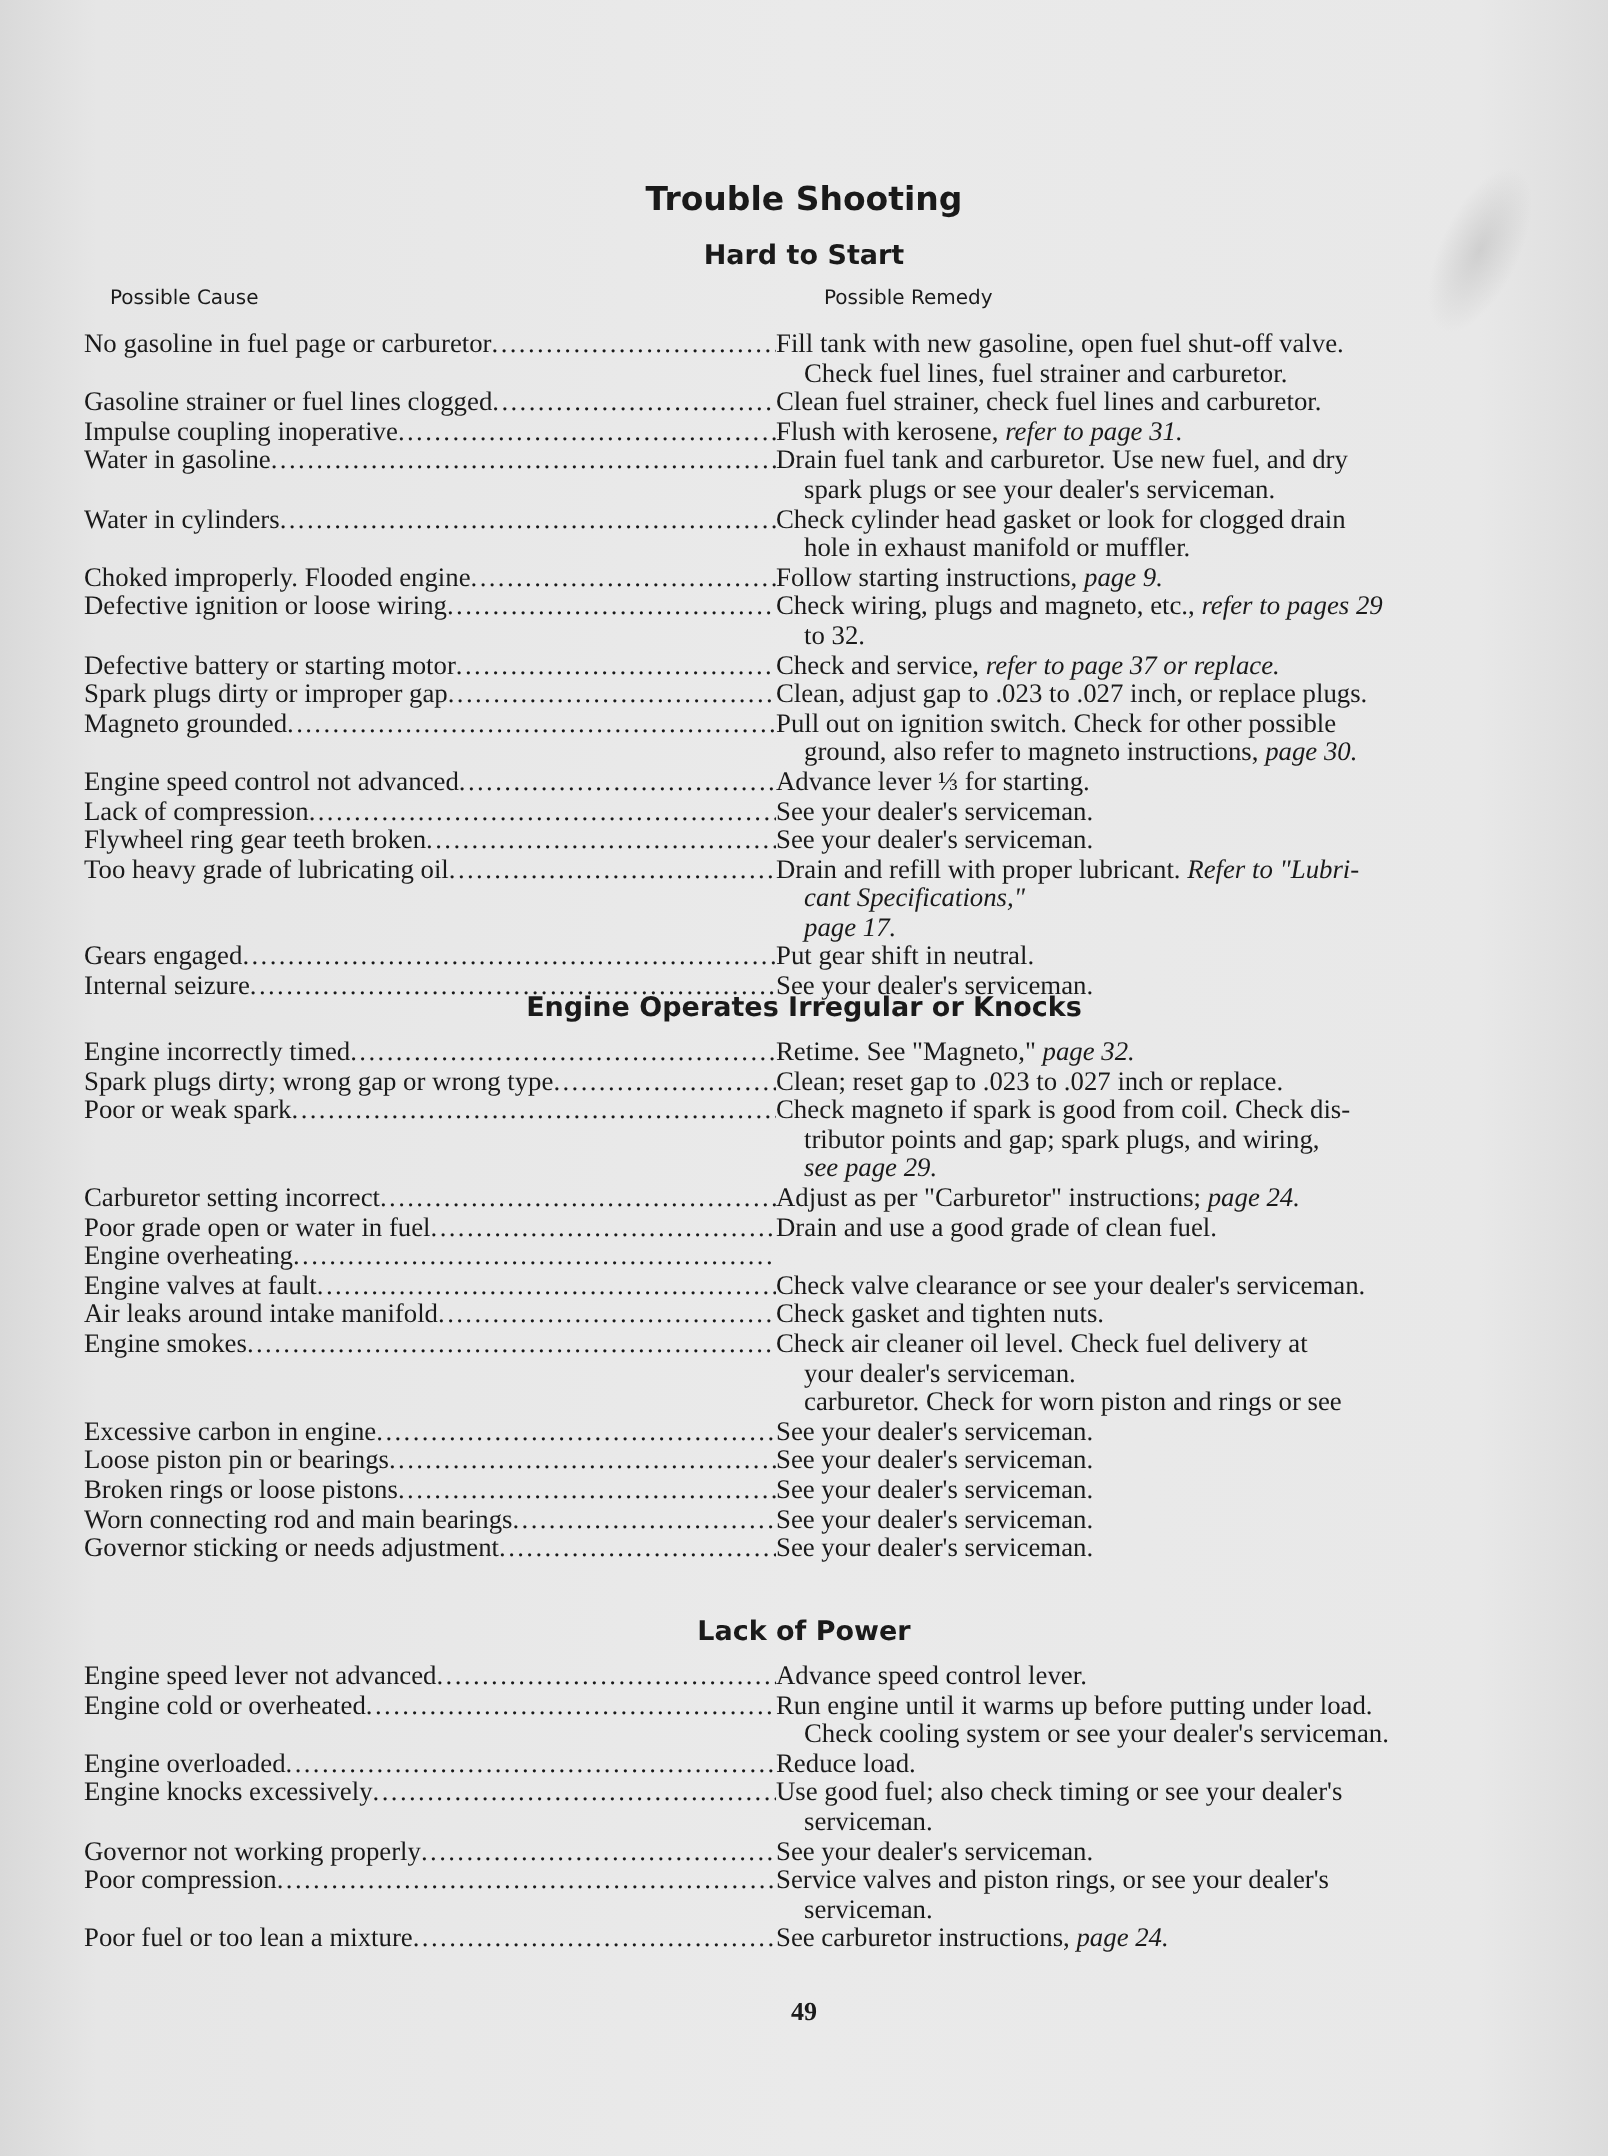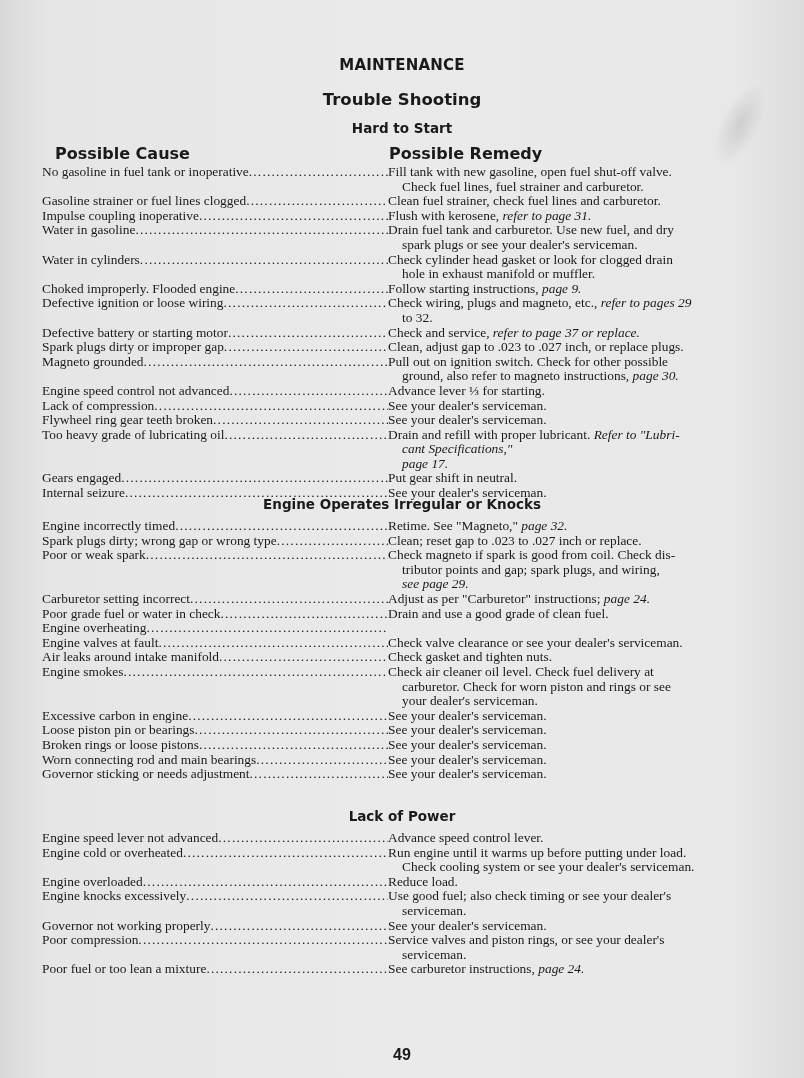--- a/index.html
+++ b/index.html
@@ -21,60 +21,59 @@
     font-family: "DejaVu Sans", "Liberation Sans", sans-serif; font-weight: bold;
     font-size: 16.5px;
   }
   .sec-title {
     position: absolute; left: 0; width: 804px; text-align: center;
     font-family: "DejaVu Sans", "Liberation Sans", sans-serif; font-weight: bold;
     font-size: 13.5px;
   }
   .col-head {
     position: absolute; top: 144px;
-    font-family: "DejaVu Sans", "Liberation Sans", sans-serif; font-weight: bold;
-    font-size: 16px;
+    font-family: "DejaVu Sans", "Liberation Sans", sans-serif; font-weight: normal;
+    font-size: 10px;
   }
   .rows { position: absolute; left: 42px; width: 704px; font-size: 13.4px; line-height: 14.6px; }
   .row { display: flex; }
   .cause {
     width: 346px; flex: none; white-space: nowrap; overflow: hidden;
     position: relative;
   }
   .cause .txt { background: transparent; }
   .cause .dots { letter-spacing: 1.2px; }
   .remedy { flex: 1; text-align: justify; }
   .remedy .cont { display: block; padding-left: 14px; }
   .remedy i { }
   .pagenum {
-    position: absolute; top: 1046px; left: 0; width: 804px; text-align: center;
-    font-family: Liberation Sans, sans-serif; font-weight: bold; font-size: 16px;
+    position: absolute; top: 998px; left: 0; width: 804px; text-align: center;
+    font-family: Liberation Serif, serif; font-weight: bold; font-size: 13px;
   }
   .smudge {
     position: absolute; left: 720px; top: 80px; width: 40px; height: 90px;
     background: radial-gradient(ellipse at center, rgba(160,160,160,0.35), rgba(200,200,200,0) 70%);
     transform: rotate(25deg);
   }
 </style>
 </head>
 <body>
 
 <div class="page">
   <div class="smudge"></div>
 
-  <div class="h-main">MAINTENANCE</div>
   <div class="h-sub">Trouble Shooting</div>
 
   <div class="sec-title" style="top:120px">Hard to Start</div>
   <div class="col-head" style="left:55px">Possible Cause</div>
-  <div class="col-head" style="left:389px">Possible Remedy</div>
+  <div class="col-head" style="left:412px">Possible Remedy</div>
 
   <div class="rows" id="sec0" style="top:165px">
       <div class="row">
-        <div class="cause"><span class="txt">No gasoline in fuel tank or inoperative</span><span class="dots">................................................................................</span></div>
+        <div class="cause"><span class="txt">No gasoline in fuel page or carburetor</span><span class="dots">................................................................................</span></div>
         <div class="remedy"><span><span>Fill tank with new gasoline, open fuel shut-off valve.</span></span><span class="cont"><span>Check fuel lines, fuel strainer and carburetor.</span></span></div>
       </div>
       <div class="row">
         <div class="cause"><span class="txt">Gasoline strainer or fuel lines clogged</span><span class="dots">................................................................................</span></div>
         <div class="remedy"><span><span>Clean fuel strainer, check fuel lines and carburetor.</span></span></div>
       </div>
       <div class="row">
         <div class="cause"><span class="txt">Impulse coupling inoperative</span><span class="dots">................................................................................</span></div>
         <div class="remedy"><span><span>Flush with kerosene, </span><i>refer to page 31.</i></span></div>
       </div>
@@ -144,37 +143,37 @@
       </div>
       <div class="row">
         <div class="cause"><span class="txt">Poor or weak spark</span><span class="dots">................................................................................</span></div>
         <div class="remedy"><span><span>Check magneto if spark is good from coil. Check dis-</span></span><span class="cont"><span>tributor points and gap; spark plugs, and wiring,</span></span><span class="cont"><i>see page 29.</i></span></div>
       </div>
       <div class="row">
         <div class="cause"><span class="txt">Carburetor setting incorrect</span><span class="dots">................................................................................</span></div>
         <div class="remedy"><span><span>Adjust as per "Carburetor" instructions; </span><i>page 24.</i></span></div>
       </div>
       <div class="row">
-        <div class="cause"><span class="txt">Poor grade fuel or water in check</span><span class="dots">................................................................................</span></div>
+        <div class="cause"><span class="txt">Poor grade open or water in fuel</span><span class="dots">................................................................................</span></div>
         <div class="remedy"><span><span>Drain and use a good grade of clean fuel.</span></span></div>
       </div>
       <div class="row">
         <div class="cause"><span class="txt">Engine overheating</span><span class="dots">................................................................................</span></div>
       </div>
       <div class="row">
         <div class="cause"><span class="txt">Engine valves at fault</span><span class="dots">................................................................................</span></div>
         <div class="remedy"><span><span>Check valve clearance or see your dealer's serviceman.</span></span></div>
       </div>
       <div class="row">
         <div class="cause"><span class="txt">Air leaks around intake manifold</span><span class="dots">................................................................................</span></div>
         <div class="remedy"><span><span>Check gasket and tighten nuts.</span></span></div>
       </div>
       <div class="row">
         <div class="cause"><span class="txt">Engine smokes</span><span class="dots">................................................................................</span></div>
-        <div class="remedy"><span><span>Check air cleaner oil level. Check fuel delivery at</span></span><span class="cont"><span>carburetor. Check for worn piston and rings or see</span></span><span class="cont"><span>your dealer's serviceman.</span></span></div>
+        <div class="remedy"><span><span>Check air cleaner oil level. Check fuel delivery at</span></span><span class="cont"><span>your dealer's serviceman.</span></span><span class="cont"><span>carburetor. Check for worn piston and rings or see</span></span></div>
       </div>
       <div class="row">
         <div class="cause"><span class="txt">Excessive carbon in engine</span><span class="dots">................................................................................</span></div>
         <div class="remedy"><span><span>See your dealer's serviceman.</span></span></div>
       </div>
       <div class="row">
         <div class="cause"><span class="txt">Loose piston pin or bearings</span><span class="dots">................................................................................</span></div>
         <div class="remedy"><span><span>See your dealer's serviceman.</span></span></div>
       </div>
       <div class="row">

